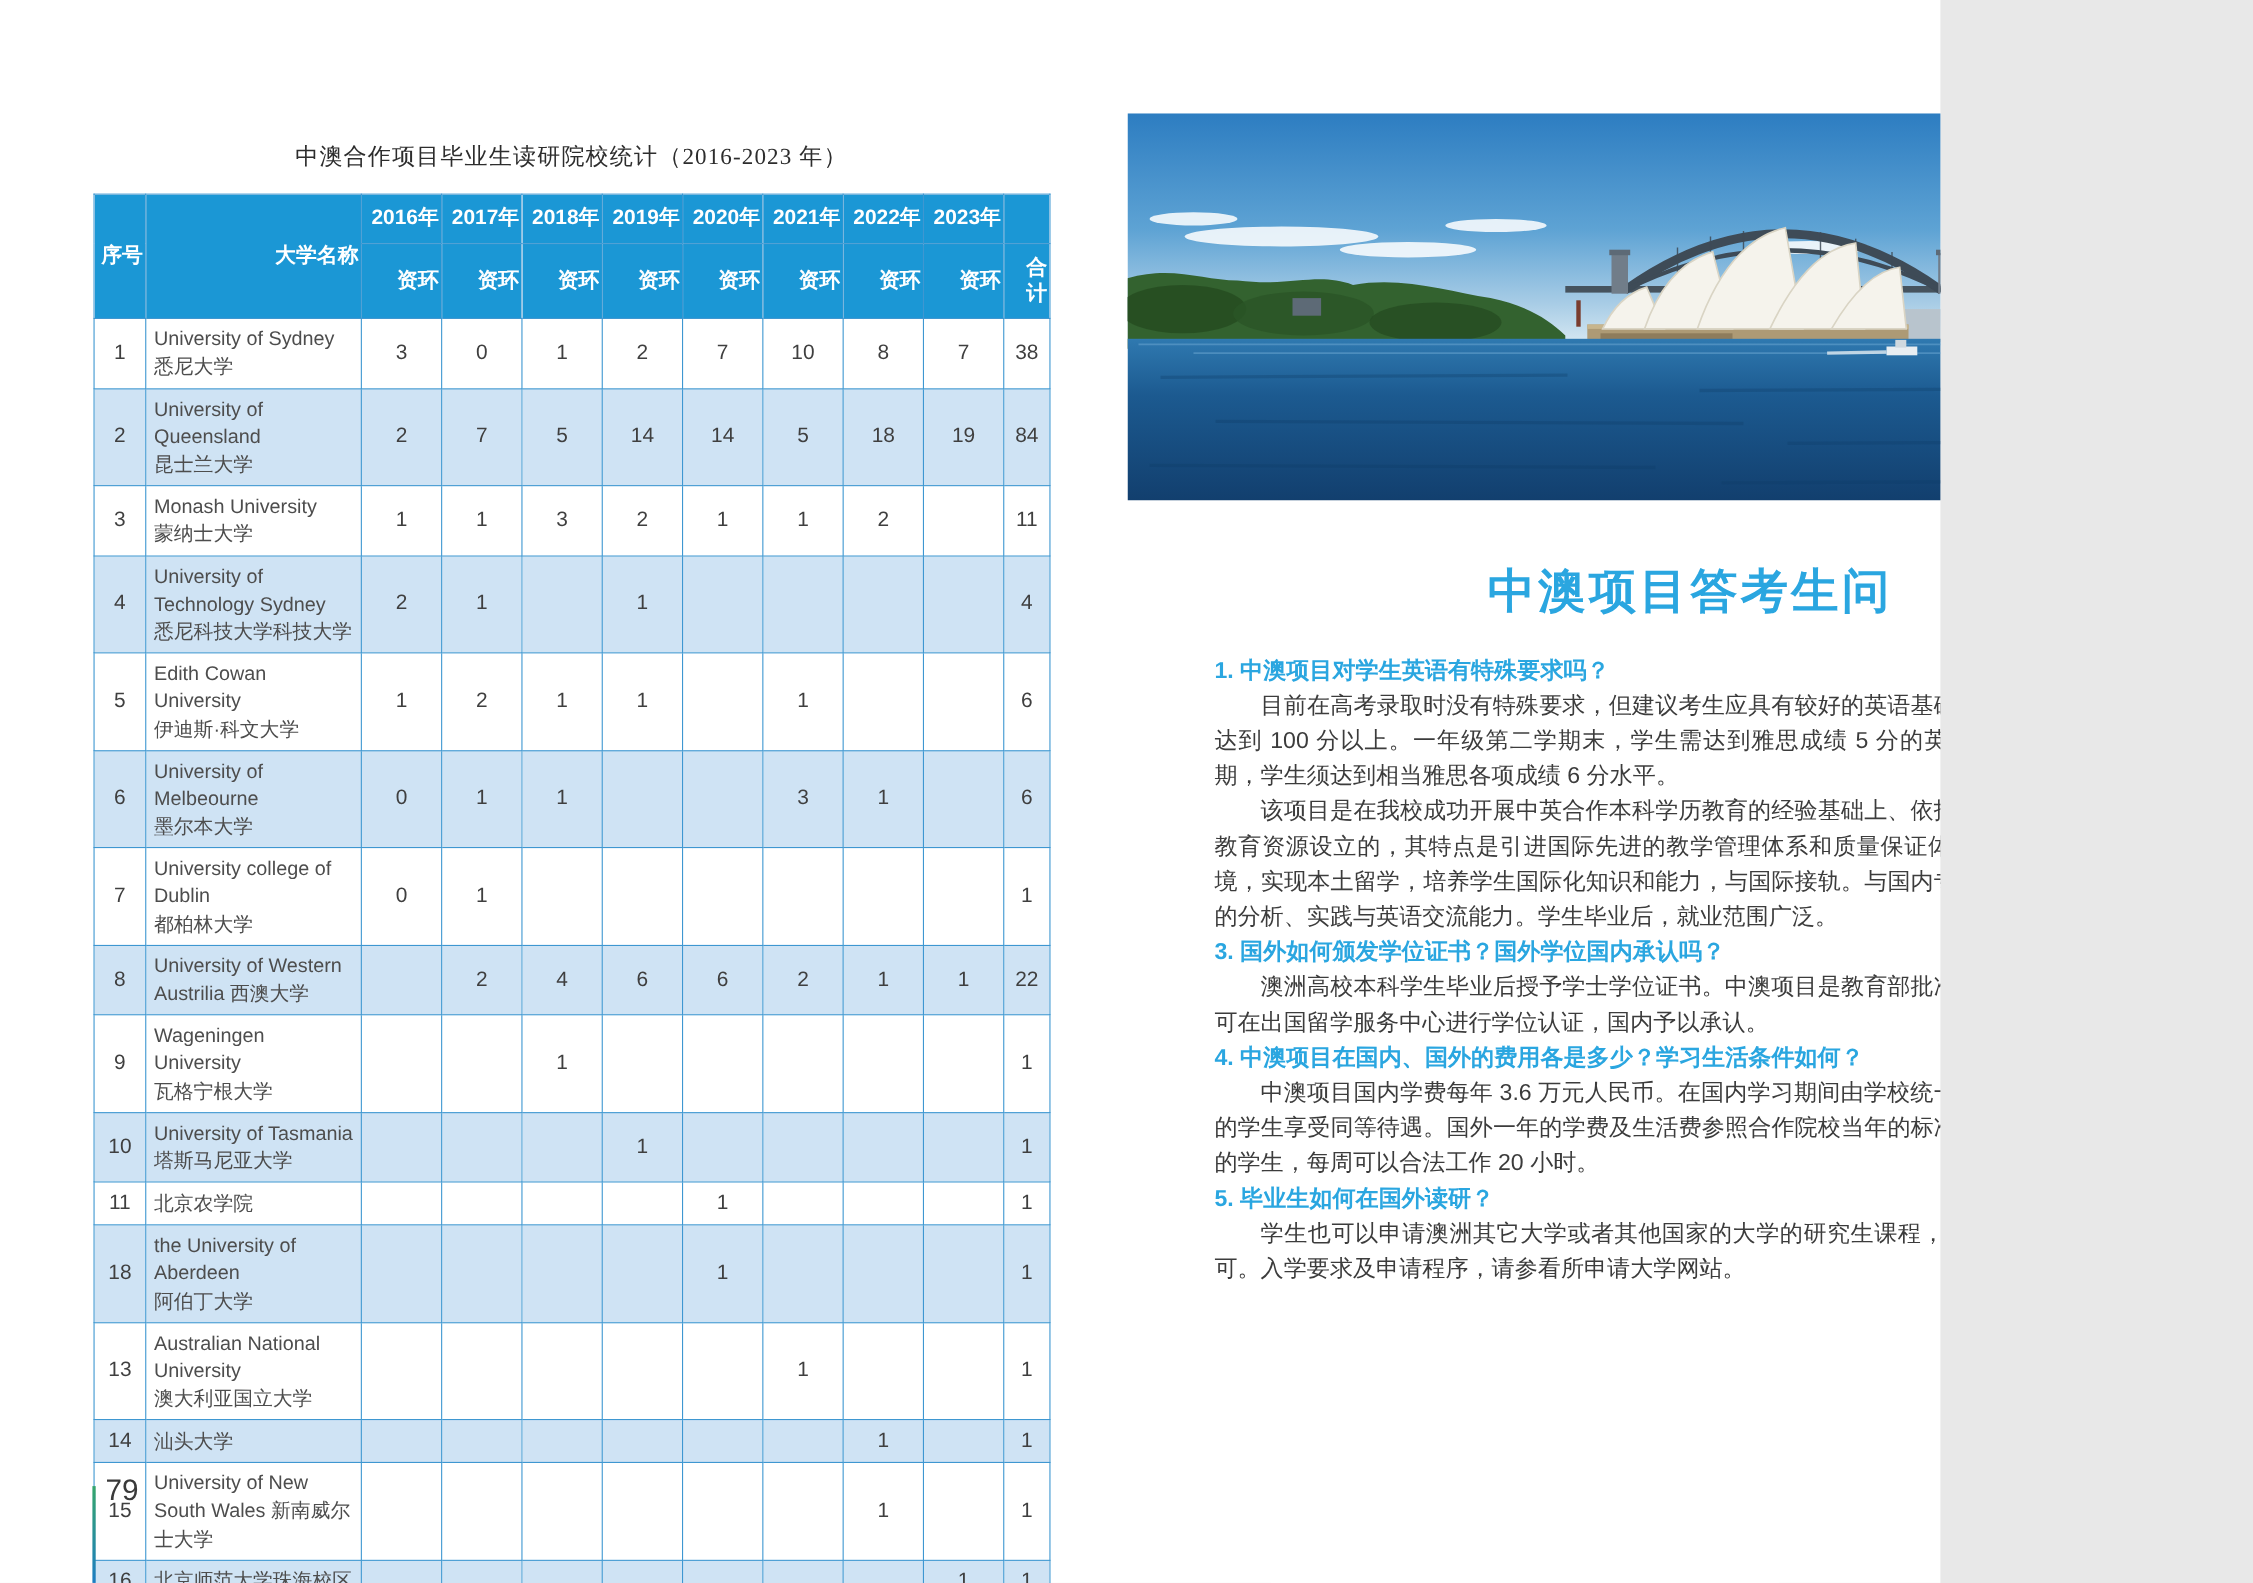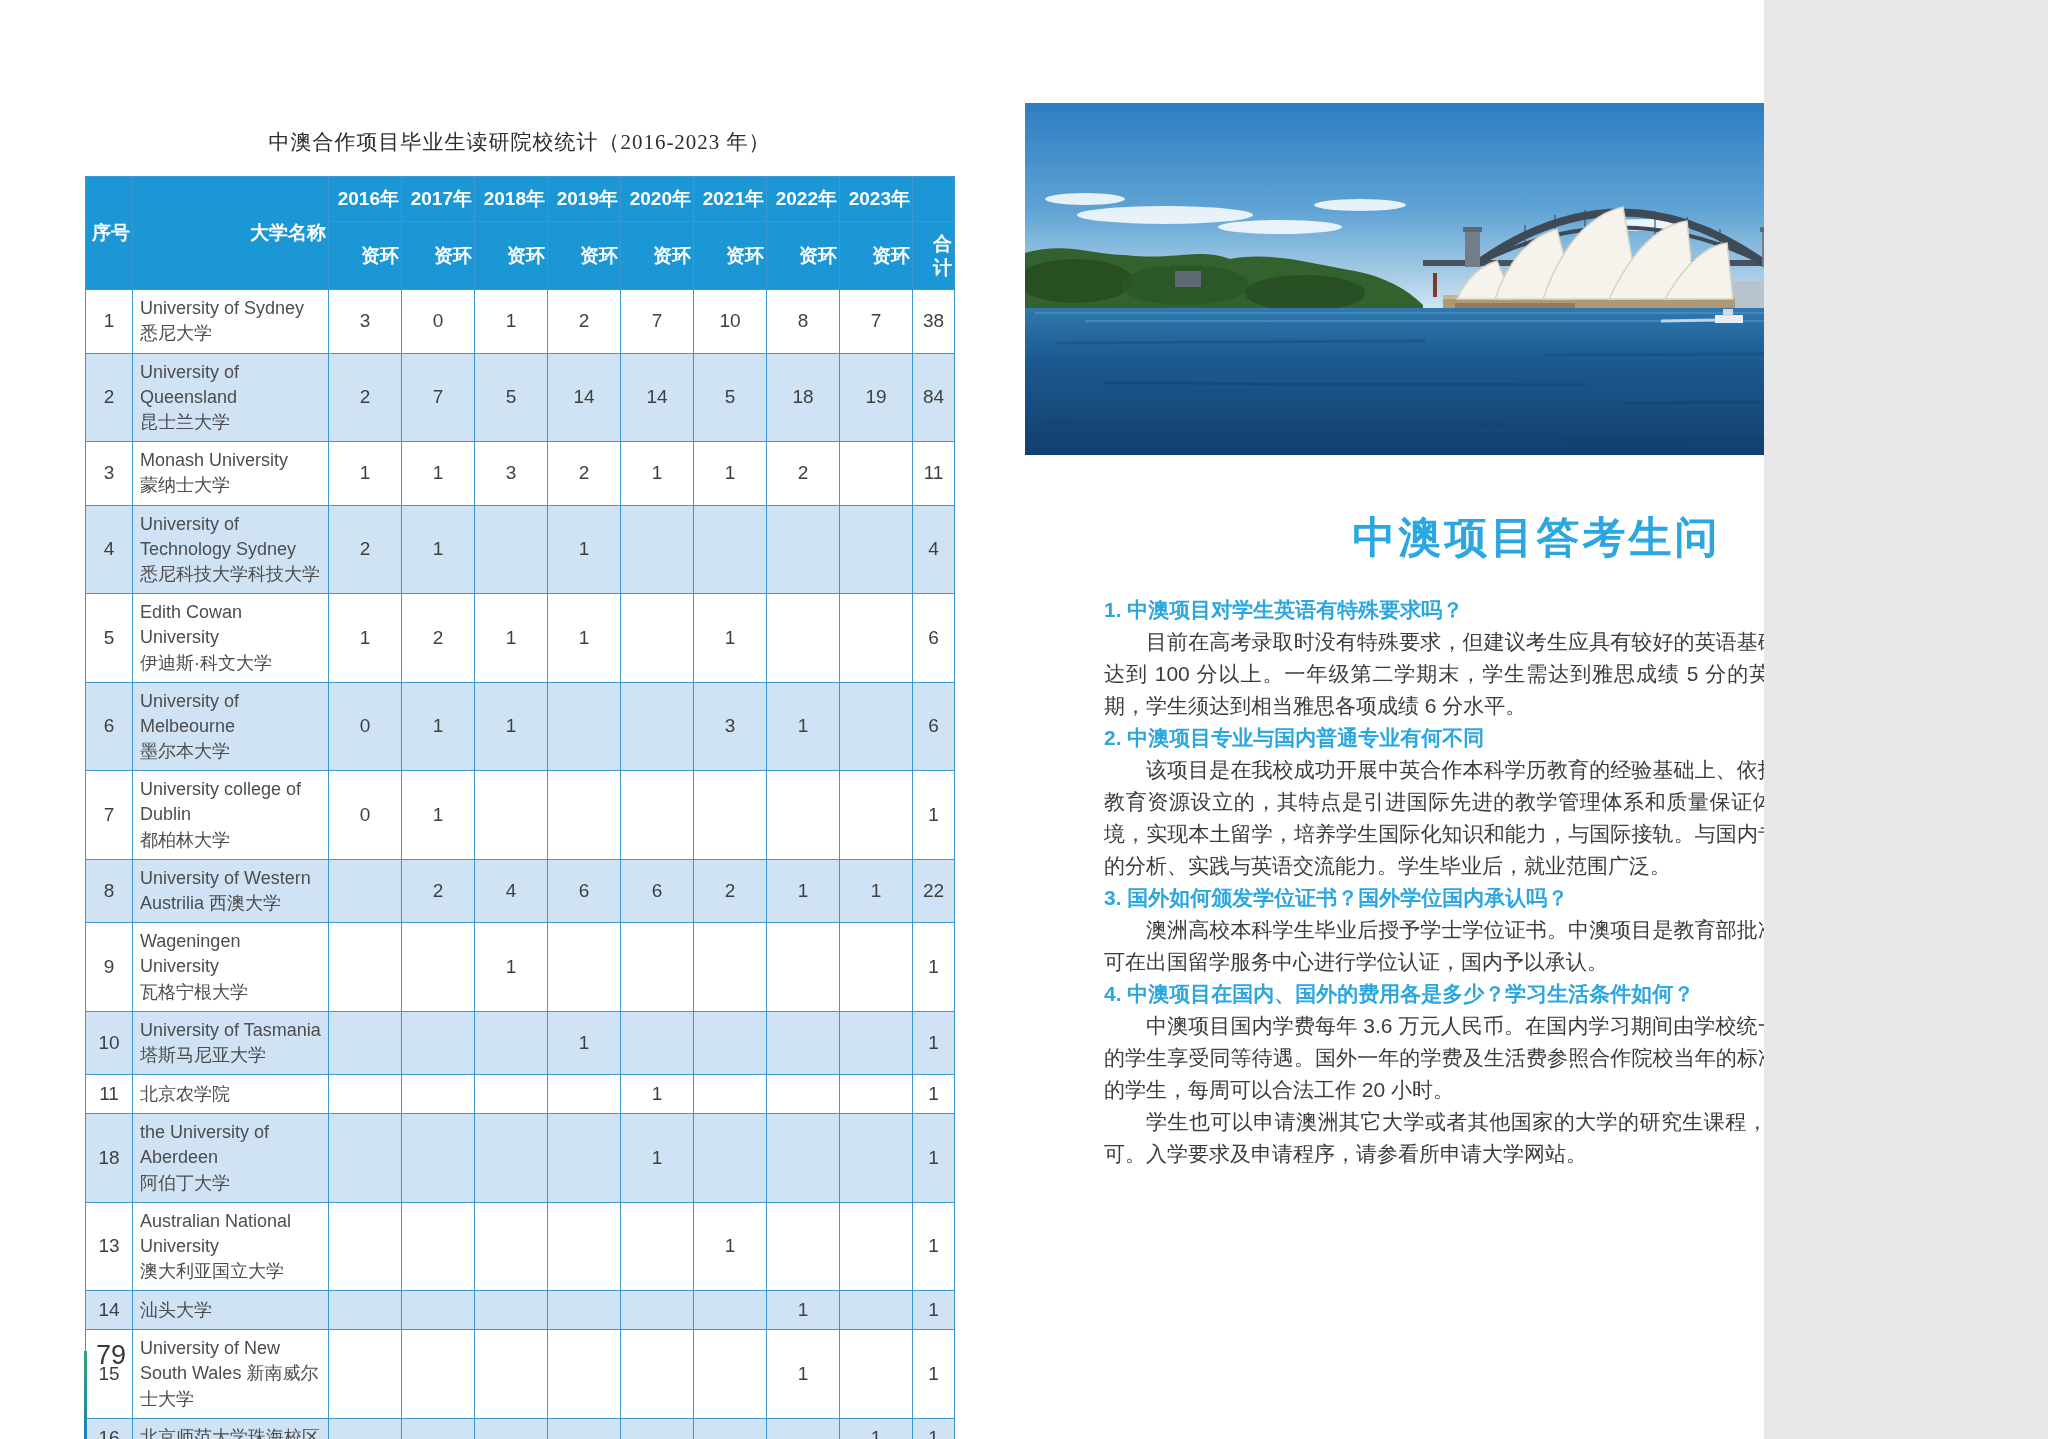--- a/index.html
+++ b/index.html
@@ -469,25 +469,25 @@
       <rect x="698" y="206" width="10" height="7" fill="#cfd9df"></rect>
       <line x1="636" y1="218" x2="690" y2="217" stroke="#dfe9f0" stroke-width="3" opacity="0.8"></line>
     </svg>
   </div>
 
   <div class="page-title">中澳项目答考生问</div>
 
   <div class="qa">
       <div class="q">1. 中澳项目对学生英语有特殊要求吗？</div>
       <div class="a">目前在高考录取时没有特殊要求，但建议考生应具有较好的英语基础，高考英语成绩最好能达到 100 分以上。一年级第二学期末，学生需达到雅思成绩 5 分的英语水平，三年级第二学期，学生须达到相当雅思各项成绩 6 分水平。</div>
-      <div class="q">2. 中澳项目专业与国内普通专业有何不同</div>
       <div class="a">该项目是在我校成功开展中英合作本科学历教育的经验基础上、依托学校现有学科、专业等教育资源设立的，其特点是引进国际先进的教学管理体系和质量保证体系，打造国际化教育环境，实现本土留学，培养学生国际化知识和能力，与国际接轨。与国内专业相比，更加侧重学生的分析、实践与英语交流能力。学生毕业后，就业范围广泛。</div>
       <div class="q">3. 国外如何颁发学位证书？国外学位国内承认吗？</div>
       <div class="a">澳洲高校本科学生毕业后授予学士学位证书。中澳项目是教育部批准的项目，毕业生回国后可在出国留学服务中心进行学位认证，国内予以承认。</div>
       <div class="q">4. 中澳项目在国内、国外的费用各是多少？学习生活条件如何？</div>
       <div class="a">中澳项目国内学费每年 3.6 万元人民币。在国内学习期间由学校统一安排食宿，与其他院系的学生享受同等待遇。国外一年的学费及生活费参照合作院校当年的标准。持有国际留学生签证的学生，每周可以合法工作 20 小时。</div>
+      <div class="q">5. 毕业生如何在国外读研？</div>
       <div class="a">学生也可以申请澳洲其它大学或者其他国家的大学的研究生课程，ECU 的本科学位国际认可。入学要求及申请程序，请参看所申请大学网站。</div>
     </div>
 
   <div class="pn pn-right">80</div>
   <div class="rule rule-right"></div>
 
 </div>
 
 </body></html>

